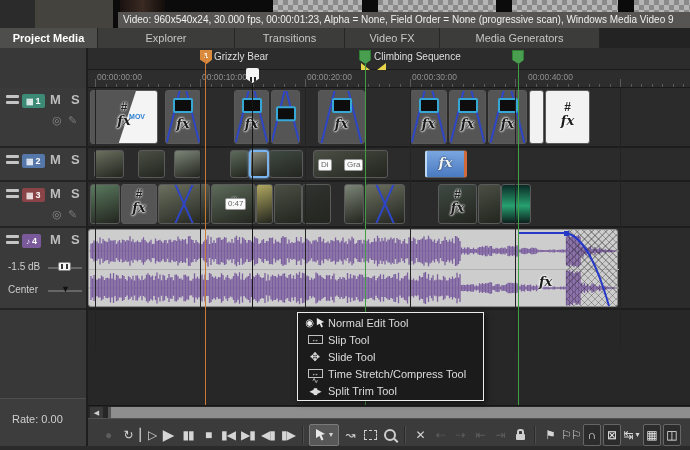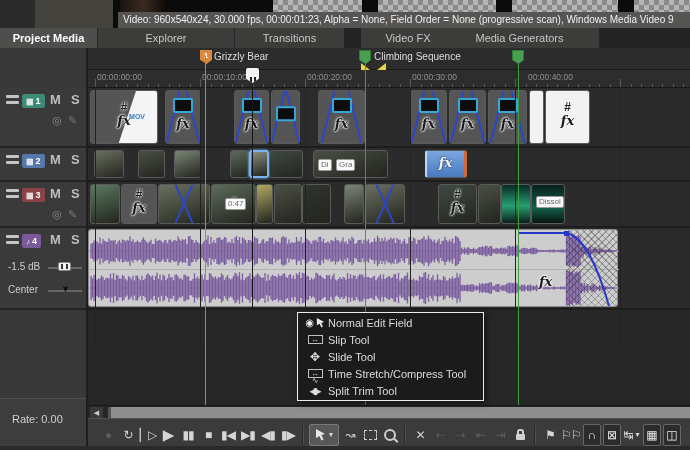--- a/index.html
+++ b/index.html
@@ -132,21 +132,21 @@
     <div class="abs" style="left:113px;top:0;width:5px;height:16px;background:#0b0b0b;"></div>
     <div class="abs" id="info-bar-bg" style="left:118px;top:0;width:572px;height:16px;">
       <div id="info-text">Video: 960x540x24, 30.000 fps, 00:00:01:23, Alpha = None, Field Order = None (progressive scan), Windows Media Video 9</div>
     </div>
   </div>
 
   <div class="abs" id="tab-bar" style="left:0;top:28px;width:690px;height:20px;background:#232323;">
       <div class="tab active" style="left: 0px; width: 98px;">Project Media</div>
       <div class="tab" style="left: 98px; width: 137px;">Explorer</div>
       <div class="tab" style="left: 235px; width: 110px;">Transitions</div>
-      <div class="tab" style="left: 361px; width: 95px;">Video FX</div>
+      <div class="tab" style="left: 345px; width: 95px;">Video FX</div>
       <div class="tab" style="left: 440px; width: 160px;">Media Generators</div>
     </div>
 
   <div class="abs" id="left-col" style="left:0;top:48px;width:88px;height:402px;">
     <div id="track-headers">
         <div class="thdr" style="top: 40px; height: 60px;">
           <div class="hamb">
             <i></i>
             <i></i>
           </div>
@@ -326,21 +326,21 @@
         </div>
         <div class="row abs" style="top: 100px; height: 34px;">
           <div class="clip" style="left: 6px; width: 30px; height: 28px; background: linear-gradient(160deg, rgb(107, 112, 95), rgb(35, 37, 31));"></div>
           <div class="clip" style="left: 50px; width: 27px; height: 28px; background: linear-gradient(160deg, rgb(74, 79, 68), rgb(35, 37, 31));"></div>
           <div class="clip" style="left: 86px; width: 27px; height: 28px; background: linear-gradient(160deg, rgb(124, 133, 119), rgb(35, 37, 31));"></div>
           <div class="clip" style="left: 142px; width: 19px; height: 28px; background: linear-gradient(160deg, rgb(93, 107, 90), rgb(35, 37, 31));"></div>
           <div class="clip sel" style="left: 161px; width: 20px; height: 28px; background: linear-gradient(160deg, rgb(138, 141, 126), rgb(35, 37, 31));"></div>
           <div class="clip" style="left: 181px; width: 34px; height: 28px; background: linear-gradient(160deg, rgb(63, 74, 66), rgb(35, 37, 31));"></div>
           <div class="clip" style="left: 225px; width: 75px; height: 28px; background: linear-gradient(160deg, rgb(74, 79, 68), rgb(35, 37, 31));">
             <div class="chip" style="left: 4px; top: 30%;">Di</div>
-            <div class="chip" style="left: 22px; top: 30%;">Gra</div>
+            <div class="chip" style="left: 30px; top: 30%;">Gra</div>
           </div>
           <div class="clip" style="left: 337px; width: 42px; height: 28px; background: linear-gradient(rgb(122, 166, 224), rgb(74, 122, 192)); border-right: 3px solid rgb(208, 106, 58); border-left: 2px solid rgb(188, 216, 242);">
             <div class="cicons">
               <span class="ic-fx white">fx</span>
             </div>
           </div>
         </div>
         <div class="row abs" style="top: 134px; height: 46px;">
           <div class="clip" style="left: 2px; width: 30px; height: 40px; background: linear-gradient(160deg, rgb(90, 122, 95), rgb(35, 37, 31));"></div>
           <div class="clip checker" style="left: 33px; width: 36px; height: 40px;">
@@ -368,23 +368,20 @@
             <div class="envline" style="left: 48%; transform: rotate(-24deg);"></div>
           </div>
           <div class="clip" style="left: 350px; width: 39px; height: 40px; background: linear-gradient(160deg, rgb(63, 74, 66), rgb(35, 37, 31));">
             <div class="cicons">
               <span class="ic-crop">#</span>
               <span class="ic-fx">fx</span>
             </div>
           </div>
           <div class="clip" style="left: 390px; width: 23px; height: 40px; background: linear-gradient(160deg, rgb(74, 79, 68), rgb(35, 37, 31));"></div>
           <div class="clip" style="left: 413px; width: 30px; height: 40px; background: linear-gradient(rgb(10, 42, 37), rgb(39, 160, 112) 55%, rgb(12, 31, 28));"></div>
-          <div class="clip" style="left: 443px; width: 34px; height: 40px; background: linear-gradient(rgb(7, 32, 28), rgb(21, 96, 74) 60%, rgb(8, 21, 18));">
-            <div class="chip" style="left: 4px; top: 30%;">Dissol</div>
-          </div>
         </div>
         <div class="row abs" style="top: 180px; height: 82px;">
           <div id="audio-clip" style="left: 0px; width: 530px;">
             <svg width="530" height="78" style="position:absolute;left:0;top:0;">
        <line x1="0" y1="21" x2="530" y2="21" stroke="#9a9a9a" stroke-width="1"></line>
        <line x1="0" y1="58" x2="530" y2="58" stroke="#9a9a9a" stroke-width="1"></line>
        <line x1="0" y1="39.5" x2="530" y2="39.5" stroke="#b2b2b2" stroke-width="1"></line>
        <path d="M2.0,13.8L2.0,28.2M3.5,13.0L3.5,29.0M5.0,10.5L5.0,31.5M6.5,12.3L6.5,29.7M8.0,11.3L8.0,30.7M9.5,13.3L9.5,28.7M11.0,7.6L11.0,34.4M12.5,13.6L12.5,28.4M14.0,9.1L14.0,32.9M15.5,10.8L15.5,31.2M17.0,11.6L17.0,30.4M18.5,12.0L18.5,30.0M20.0,8.2L20.0,33.8M21.5,10.6L21.5,31.4M23.0,10.5L23.0,31.5M24.5,10.5L24.5,31.5M26.0,10.1L26.0,31.9M27.5,14.0L27.5,28.0M29.0,11.4L29.0,30.6M30.5,10.0L30.5,32.0M32.0,12.7L32.0,29.3M33.5,9.4L33.5,32.6M35.0,9.9L35.0,32.1M36.5,11.6L36.5,30.4M38.0,10.1L38.0,31.9M39.5,10.5L39.5,31.5M41.0,6.2L41.0,35.8M42.5,11.4L42.5,30.6M44.0,9.2L44.0,32.8M45.5,12.4L45.5,29.6M47.0,11.7L47.0,30.3M48.5,10.6L48.5,31.4M50.0,12.1L50.0,29.9M51.5,12.3L51.5,29.7M53.0,9.5L53.0,32.5M54.5,7.2L54.5,34.8M56.0,10.0L56.0,32.0M57.5,11.8L57.5,30.2M59.0,12.9L59.0,29.1M60.5,11.5L60.5,30.5M62.0,9.7L62.0,32.3M63.5,13.9L63.5,28.1M65.0,13.7L65.0,28.3M66.5,8.4L66.5,33.6M68.0,11.0L68.0,31.0M69.5,10.3L69.5,31.7M71.0,9.7L71.0,32.3M72.5,11.2L72.5,30.8M74.0,12.7L74.0,29.3M75.5,10.3L75.5,31.7M77.0,10.0L77.0,32.0M78.5,13.3L78.5,28.7M80.0,9.8L80.0,32.2M81.5,9.5L81.5,32.5M83.0,12.0L83.0,30.0M84.5,10.4L84.5,31.6M86.0,9.9L86.0,32.1M87.5,11.1L87.5,30.9M89.0,6.5L89.0,35.5M90.5,9.2L90.5,32.8M92.0,10.7L92.0,31.3M93.5,8.9L93.5,33.1M95.0,10.1L95.0,31.9M96.5,9.1L96.5,32.9M98.0,13.8L98.0,28.2M99.5,6.2L99.5,35.8M101.0,6.0L101.0,36.0M102.5,9.4L102.5,32.6M104.0,9.9L104.0,32.1M105.5,12.9L105.5,29.1M107.0,10.1L107.0,31.9M108.5,11.9L108.5,30.1M110.0,13.2L110.0,28.8M111.5,14.2L111.5,27.8M113.0,14.0L113.0,28.0M114.5,11.7L114.5,30.3M116.0,10.2L116.0,31.8M117.5,9.5L117.5,32.5M119.0,5.5L119.0,36.5M120.5,14.0L120.5,28.0M122.0,6.9L122.0,35.1M123.5,12.8L123.5,29.2M125.0,10.3L125.0,31.7M126.5,12.9L126.5,29.1M128.0,8.0L128.0,34.0M129.5,7.4L129.5,34.6M131.0,7.4L131.0,34.6M132.5,10.1L132.5,31.9M134.0,9.2L134.0,32.8M135.5,7.1L135.5,34.9M137.0,7.8L137.0,34.2M138.5,12.7L138.5,29.3M140.0,11.6L140.0,30.4M141.5,12.8L141.5,29.2M143.0,8.9L143.0,33.1M144.5,13.1L144.5,28.9M146.0,7.5L146.0,34.5M147.5,5.8L147.5,36.2M149.0,9.9L149.0,32.1M150.5,7.1L150.5,34.9M152.0,13.5L152.0,28.5M153.5,7.3L153.5,34.7M155.0,8.4L155.0,33.6M156.5,9.9L156.5,32.1M158.0,12.8L158.0,29.2M159.5,10.1L159.5,31.9M161.0,10.0L161.0,32.0M162.5,11.5L162.5,30.5M164.0,12.6L164.0,29.4M165.5,6.4L165.5,35.6M167.0,7.9L167.0,34.1M168.5,8.4L168.5,33.6M170.0,14.0L170.0,28.0M171.5,12.9L171.5,29.1M173.0,10.2L173.0,31.8M174.5,9.0L174.5,33.0M176.0,12.9L176.0,29.1M177.5,10.9L177.5,31.1M179.0,11.2L179.0,30.8M180.5,7.8L180.5,34.2M182.0,8.1L182.0,33.9M183.5,7.6L183.5,34.4M185.0,13.6L185.0,28.4M186.5,9.6L186.5,32.4M188.0,11.8L188.0,30.2M189.5,11.5L189.5,30.5M191.0,13.0L191.0,29.0M192.5,7.8L192.5,34.2M194.0,6.0L194.0,36.0M195.5,7.3L195.5,34.7M197.0,7.2L197.0,34.8M198.5,13.7L198.5,28.3M200.0,9.6L200.0,32.4M201.5,13.3L201.5,28.7M203.0,12.0L203.0,30.0M204.5,13.1L204.5,28.9M206.0,12.5L206.0,29.5M207.5,7.1L207.5,34.9M209.0,10.8L209.0,31.2M210.5,11.5L210.5,30.5M212.0,7.0L212.0,35.0M213.5,13.2L213.5,28.8M215.0,12.3L215.0,29.7M216.5,7.7L216.5,34.3M218.0,8.7L218.0,33.3M219.5,10.3L219.5,31.7M221.0,11.4L221.0,30.6M222.5,13.7L222.5,28.3M224.0,10.5L224.0,31.5M225.5,10.6L225.5,31.4M227.0,9.8L227.0,32.2M228.5,11.8L228.5,30.2M230.0,7.0L230.0,35.0M231.5,6.8L231.5,35.2M233.0,11.5L233.0,30.5M234.5,8.8L234.5,33.2M236.0,13.0L236.0,29.0M237.5,12.6L237.5,29.4M239.0,11.3L239.0,30.7M240.5,13.3L240.5,28.7M242.0,9.9L242.0,32.1M243.5,10.5L243.5,31.5M245.0,11.2L245.0,30.8M246.5,7.4L246.5,34.6M248.0,10.2L248.0,31.8M249.5,10.2L249.5,31.8M251.0,12.6L251.0,29.4M252.5,10.7L252.5,31.3M254.0,7.4L254.0,34.6M255.5,12.5L255.5,29.5M257.0,11.2L257.0,30.8M258.5,13.9L258.5,28.1M260.0,8.8L260.0,33.2M261.5,10.5L261.5,31.5M263.0,6.7L263.0,35.3M264.5,8.5L264.5,33.5M266.0,14.1L266.0,27.9M267.5,12.9L267.5,29.1M269.0,10.2L269.0,31.8M270.5,10.0L270.5,32.0M272.0,9.8L272.0,32.2M273.5,13.5L273.5,28.5M275.0,9.8L275.0,32.2M276.5,13.8L276.5,28.2M278.0,10.7L278.0,31.3M279.5,9.2L279.5,32.8M281.0,13.5L281.0,28.5M282.5,12.1L282.5,29.9M284.0,12.1L284.0,29.9M285.5,8.3L285.5,33.7M287.0,11.6L287.0,30.4M288.5,5.8L288.5,36.2M290.0,8.1L290.0,33.9M291.5,11.6L291.5,30.4M293.0,8.1L293.0,33.9M294.5,10.7L294.5,31.3M296.0,7.5L296.0,34.5M297.5,11.4L297.5,30.6M299.0,9.5L299.0,32.5M300.5,9.4L300.5,32.6M302.0,7.5L302.0,34.5M303.5,9.3L303.5,32.7M305.0,8.0L305.0,34.0M306.5,12.9L306.5,29.1M308.0,7.9L308.0,34.1M309.5,9.4L309.5,32.6M311.0,9.7L311.0,32.3M312.5,13.8L312.5,28.2M314.0,11.0L314.0,31.0M315.5,9.1L315.5,32.9M317.0,13.2L317.0,28.8M318.5,13.8L318.5,28.2M320.0,7.2L320.0,34.8M321.5,7.6L321.5,34.4M323.0,11.1L323.0,30.9M324.5,7.6L324.5,34.4M326.0,8.7L326.0,33.3M327.5,13.9L327.5,28.1M329.0,9.7L329.0,32.3M330.5,10.1L330.5,31.9M332.0,9.2L332.0,32.8M333.5,8.2L333.5,33.8M335.0,6.3L335.0,35.7M336.5,9.7L336.5,32.3M338.0,9.3L338.0,32.7M339.5,5.7L339.5,36.3M341.0,8.5L341.0,33.5M342.5,9.5L342.5,32.5M344.0,11.4L344.0,30.6M345.5,9.5L345.5,32.5M347.0,13.1L347.0,28.9M348.5,10.8L348.5,31.2M350.0,8.8L350.0,33.2M351.5,14.0L351.5,28.0M353.0,10.9L353.0,31.1M354.5,10.5L354.5,31.5M356.0,6.8L356.0,35.2M357.5,10.0L357.5,32.0M359.0,11.7L359.0,30.3M360.5,9.5L360.5,32.5M362.0,11.5L362.0,30.5M363.5,8.2L363.5,33.8M365.0,13.2L365.0,28.8M366.5,6.0L366.5,36.0M368.0,6.4L368.0,35.6M369.5,8.1L369.5,33.9M371.0,10.9L371.0,31.1M372.5,17.6L372.5,24.4M374.0,18.9L374.0,23.1M375.5,17.6L375.5,24.4M377.0,18.7L377.0,23.3M378.5,17.3L378.5,24.7M380.0,17.4L380.0,24.6M381.5,19.0L381.5,23.0M383.0,19.0L383.0,23.0M384.5,17.8L384.5,24.2M386.0,18.9L386.0,23.1M387.5,19.2L387.5,22.8M389.0,17.7L389.0,24.3M390.5,17.0L390.5,25.0M392.0,17.1L392.0,24.9M393.5,16.3L393.5,25.7M395.0,17.2L395.0,24.8M396.5,15.7L396.5,26.3M398.0,15.7L398.0,26.3M399.5,17.4L399.5,24.6M401.0,15.9L401.0,26.1M402.5,15.9L402.5,26.1M404.0,18.5L404.0,23.5M405.5,19.1L405.5,22.9M407.0,17.8L407.0,24.2M408.5,18.3L408.5,23.7M410.0,18.8L410.0,23.2M411.5,18.1L411.5,23.9M413.0,17.6L413.0,24.4M414.5,18.2L414.5,23.8M416.0,17.5L416.0,24.5M417.5,18.8L417.5,23.2M419.0,16.1L419.0,25.9M420.5,15.8L420.5,26.2M422.0,16.8L422.0,25.2M423.5,16.0L423.5,26.0M425.0,16.8L425.0,25.2M426.5,15.6L426.5,26.4M428.0,15.3L428.0,26.7M429.5,15.7L429.5,26.3M431.0,19.5L431.0,22.5M432.5,18.4L432.5,23.6M434.0,17.9L434.0,24.1M435.5,17.7L435.5,24.3M437.0,18.1L437.0,23.9M438.5,18.4L438.5,23.6M440.0,19.1L440.0,22.9M441.5,18.2L441.5,23.8M443.0,17.6L443.0,24.4M444.5,17.9L444.5,24.1M446.0,17.7L446.0,24.3M447.5,18.6L447.5,23.4M449.0,19.4L449.0,22.6M450.5,20.3L450.5,21.7M452.0,19.7L452.0,22.3M453.5,19.9L453.5,22.1M455.0,19.9L455.0,22.1M456.5,20.2L456.5,21.8M458.0,20.0L458.0,22.0M459.5,20.1L459.5,21.9M461.0,19.5L461.0,22.5M462.5,20.2L462.5,21.8M464.0,19.5L464.0,22.5M465.5,19.5L465.5,22.5M467.0,20.3L467.0,21.7M468.5,19.9L468.5,22.1M470.0,19.7L470.0,22.3M471.5,19.8L471.5,22.2M473.0,19.6L473.0,22.4M474.5,19.6L474.5,22.4M476.0,19.8L476.0,22.2M477.5,6.5L477.5,35.5M479.0,5.7L479.0,36.3M480.5,5.2L480.5,36.8M482.0,7.3L482.0,34.7M483.5,6.2L483.5,35.8M485.0,4.8L485.0,37.2M486.5,5.9L486.5,36.1M488.0,5.8L488.0,36.2M489.5,4.8L489.5,37.2M491.0,6.7L491.0,35.3M492.5,16.4L492.5,25.6M494.0,14.5L494.0,27.5M495.5,18.6L495.5,23.4M497.0,16.7L497.0,25.3M498.5,18.3L498.5,23.7M500.0,16.9L500.0,25.1M501.5,15.9L501.5,26.1M503.0,18.7L503.0,23.3M504.5,18.7L504.5,23.3M506.0,17.1L506.0,24.9M507.5,19.0L507.5,23.0M509.0,18.8L509.0,23.2M510.5,17.7L510.5,24.3M512.0,18.8L512.0,23.2M513.5,20.1L513.5,21.9M515.0,19.4L515.0,22.6M516.5,19.2L516.5,22.8M518.0,20.0L518.0,22.0M519.5,19.8L519.5,22.2M521.0,19.5L521.0,22.5M522.5,19.7L522.5,22.3M524.0,20.1L524.0,21.9M525.5,20.2L525.5,21.8M527.0,20.5L527.0,21.5" stroke="#7b5e9e" stroke-width="1.3" fill="none"></path>
        <path d="M2.0,46.1L2.0,69.9M3.5,48.6L3.5,67.4M5.0,45.0L5.0,71.0M6.5,49.1L6.5,66.9M8.0,49.8L8.0,66.2M9.5,48.4L9.5,67.6M11.0,48.6L11.0,67.4M12.5,45.5L12.5,70.5M14.0,46.7L14.0,69.3M15.5,50.0L15.5,66.0M17.0,48.1L17.0,67.9M18.5,47.7L18.5,68.3M20.0,48.4L20.0,67.6M21.5,43.6L21.5,72.4M23.0,48.4L23.0,67.6M24.5,42.9L24.5,73.1M26.0,49.8L26.0,66.2M27.5,44.8L27.5,71.2M29.0,45.6L29.0,70.4M30.5,48.5L30.5,67.5M32.0,48.4L32.0,67.6M33.5,45.1L33.5,70.9M35.0,45.9L35.0,70.1M36.5,49.1L36.5,66.9M38.0,50.4L38.0,65.6M39.5,46.3L39.5,69.7M41.0,47.2L41.0,68.8M42.5,49.3L42.5,66.7M44.0,45.8L44.0,70.2M45.5,50.5L45.5,65.5M47.0,45.6L47.0,70.4M48.5,45.5L48.5,70.5M50.0,48.6L50.0,67.4M51.5,50.2L51.5,65.8M53.0,45.7L53.0,70.3M54.5,50.0L54.5,66.0M56.0,48.4L56.0,67.6M57.5,44.7L57.5,71.3M59.0,43.3L59.0,72.7M60.5,45.1L60.5,70.9M62.0,46.7L62.0,69.3M63.5,45.6L63.5,70.4M65.0,50.0L65.0,66.0M66.5,45.9L66.5,70.1M68.0,42.4L68.0,73.6M69.5,48.8L69.5,67.2M71.0,44.4L71.0,71.6M72.5,50.3L72.5,65.7M74.0,44.7L74.0,71.3M75.5,45.7L75.5,70.3M77.0,50.1L77.0,65.9M78.5,48.3L78.5,67.7M80.0,44.1L80.0,71.9M81.5,47.6L81.5,68.4M83.0,47.0L83.0,69.0M84.5,50.3L84.5,65.7M86.0,44.8L86.0,71.2M87.5,44.4L87.5,71.6M89.0,46.3L89.0,69.7M90.5,48.8L90.5,67.2M92.0,48.3L92.0,67.7M93.5,49.8L93.5,66.2M95.0,44.7L95.0,71.3M96.5,44.8L96.5,71.2M98.0,46.6L98.0,69.4M99.5,46.3L99.5,69.7M101.0,50.6L101.0,65.4M102.5,50.8L102.5,65.2M104.0,48.8L104.0,67.2M105.5,43.3L105.5,72.7M107.0,48.5L107.0,67.5M108.5,46.7L108.5,69.3M110.0,48.8L110.0,67.2M111.5,45.9L111.5,70.1M113.0,44.5L113.0,71.5M114.5,49.4L114.5,66.6M116.0,44.6L116.0,71.4M117.5,50.1L117.5,65.9M119.0,50.0L119.0,66.0M120.5,42.9L120.5,73.1M122.0,43.7L122.0,72.3M123.5,46.4L123.5,69.6M125.0,47.7L125.0,68.3M126.5,46.3L126.5,69.7M128.0,48.7L128.0,67.3M129.5,46.9L129.5,69.1M131.0,47.3L131.0,68.7M132.5,43.3L132.5,72.7M134.0,45.1L134.0,70.9M135.5,49.7L135.5,66.3M137.0,47.3L137.0,68.7M138.5,44.9L138.5,71.1M140.0,48.0L140.0,68.0M141.5,49.4L141.5,66.6M143.0,48.6L143.0,67.4M144.5,46.0L144.5,70.0M146.0,42.8L146.0,73.2M147.5,43.7L147.5,72.3M149.0,46.3L149.0,69.7M150.5,42.2L150.5,73.8M152.0,49.4L152.0,66.6M153.5,43.4L153.5,72.6M155.0,50.1L155.0,65.9M156.5,48.2L156.5,67.8M158.0,46.7L158.0,69.3M159.5,46.0L159.5,70.0M161.0,43.2L161.0,72.8M162.5,48.9L162.5,67.1M164.0,45.8L164.0,70.2M165.5,46.9L165.5,69.1M167.0,45.2L167.0,70.8M168.5,43.2L168.5,72.8M170.0,44.7L170.0,71.3M171.5,47.1L171.5,68.9M173.0,48.0L173.0,68.0M174.5,47.4L174.5,68.6M176.0,43.0L176.0,73.0M177.5,50.7L177.5,65.3M179.0,44.6L179.0,71.4M180.5,50.2L180.5,65.8M182.0,46.4L182.0,69.6M183.5,44.8L183.5,71.2M185.0,46.0L185.0,70.0M186.5,46.0L186.5,70.0M188.0,47.5L188.0,68.5M189.5,44.3L189.5,71.7M191.0,46.0L191.0,70.0M192.5,45.7L192.5,70.3M194.0,43.8L194.0,72.2M195.5,43.3L195.5,72.7M197.0,46.7L197.0,69.3M198.5,48.1L198.5,67.9M200.0,45.1L200.0,70.9M201.5,44.1L201.5,71.9M203.0,48.5L203.0,67.5M204.5,45.5L204.5,70.5M206.0,49.0L206.0,67.0M207.5,43.3L207.5,72.7M209.0,44.7L209.0,71.3M210.5,41.7L210.5,74.3M212.0,48.1L212.0,67.9M213.5,42.8L213.5,73.2M215.0,43.3L215.0,72.7M216.5,47.1L216.5,68.9M218.0,45.6L218.0,70.4M219.5,46.3L219.5,69.7M221.0,50.0L221.0,66.0M222.5,47.8L222.5,68.2M224.0,49.6L224.0,66.4M225.5,48.3L225.5,67.7M227.0,42.5L227.0,73.5M228.5,43.5L228.5,72.5M230.0,45.6L230.0,70.4M231.5,45.3L231.5,70.7M233.0,46.9L233.0,69.1M234.5,48.3L234.5,67.7M236.0,48.9L236.0,67.1M237.5,45.1L237.5,70.9M239.0,45.5L239.0,70.5M240.5,45.0L240.5,71.0M242.0,49.2L242.0,66.8M243.5,45.8L243.5,70.2M245.0,43.6L245.0,72.4M246.5,49.4L246.5,66.6M248.0,50.6L248.0,65.4M249.5,49.1L249.5,66.9M251.0,46.9L251.0,69.1M252.5,48.9L252.5,67.1M254.0,47.0L254.0,69.0M255.5,47.8L255.5,68.2M257.0,49.8L257.0,66.2M258.5,43.1L258.5,72.9M260.0,48.5L260.0,67.5M261.5,44.1L261.5,71.9M263.0,48.3L263.0,67.7M264.5,45.3L264.5,70.7M266.0,45.4L266.0,70.6M267.5,49.0L267.5,67.0M269.0,46.3L269.0,69.7M270.5,44.2L270.5,71.8M272.0,44.4L272.0,71.6M273.5,44.7L273.5,71.3M275.0,47.2L275.0,68.8M276.5,44.1L276.5,71.9M278.0,47.0L278.0,69.0M279.5,46.9L279.5,69.1M281.0,47.9L281.0,68.1M282.5,48.3L282.5,67.7M284.0,46.5L284.0,69.5M285.5,45.8L285.5,70.2M287.0,50.2L287.0,65.8M288.5,48.0L288.5,68.0M290.0,46.3L290.0,69.7M291.5,44.3L291.5,71.7M293.0,49.0L293.0,67.0M294.5,44.4L294.5,71.6M296.0,49.0L296.0,67.0M297.5,47.8L297.5,68.2M299.0,46.6L299.0,69.4M300.5,46.1L300.5,69.9M302.0,48.1L302.0,67.9M303.5,47.2L303.5,68.8M305.0,44.3L305.0,71.7M306.5,44.0L306.5,72.0M308.0,48.7L308.0,67.3M309.5,42.8L309.5,73.2M311.0,50.5L311.0,65.5M312.5,47.9L312.5,68.1M314.0,48.4L314.0,67.6M315.5,46.1L315.5,69.9M317.0,45.4L317.0,70.6M318.5,42.4L318.5,73.6M320.0,49.5L320.0,66.5M321.5,46.8L321.5,69.2M323.0,49.9L323.0,66.1M324.5,48.6L324.5,67.4M326.0,50.5L326.0,65.5M327.5,49.8L327.5,66.2M329.0,50.7L329.0,65.3M330.5,45.8L330.5,70.2M332.0,47.2L332.0,68.8M333.5,47.0L333.5,69.0M335.0,42.7L335.0,73.3M336.5,41.9L336.5,74.1M338.0,48.5L338.0,67.5M339.5,43.9L339.5,72.1M341.0,50.2L341.0,65.8M342.5,47.8L342.5,68.2M344.0,45.3L344.0,70.7M345.5,50.5L345.5,65.5M347.0,49.7L347.0,66.3M348.5,44.3L348.5,71.7M350.0,49.4L350.0,66.6M351.5,49.8L351.5,66.2M353.0,50.2L353.0,65.8M354.5,46.0L354.5,70.0M356.0,47.2L356.0,68.8M357.5,50.4L357.5,65.6M359.0,50.2L359.0,65.8M360.5,47.7L360.5,68.3M362.0,49.0L362.0,67.0M363.5,46.4L363.5,69.6M365.0,48.7L365.0,67.3M366.5,47.7L366.5,68.3M368.0,42.8L368.0,73.2M369.5,47.6L369.5,68.4M371.0,44.1L371.0,71.9M372.5,55.0L372.5,61.0M374.0,54.8L374.0,61.2M375.5,55.0L375.5,61.0M377.0,55.0L377.0,61.0M378.5,54.3L378.5,61.7M380.0,54.9L380.0,61.1M381.5,54.5L381.5,61.5M383.0,54.3L383.0,61.7M384.5,54.3L384.5,61.7M386.0,56.2L386.0,59.8M387.5,55.3L387.5,60.7M389.0,56.2L389.0,59.8M390.5,53.3L390.5,62.7M392.0,54.2L392.0,61.8M393.5,53.1L393.5,62.9M395.0,53.9L395.0,62.1M396.5,53.2L396.5,62.8M398.0,53.3L398.0,62.7M399.5,53.0L399.5,63.0M401.0,52.1L401.0,63.9M402.5,52.4L402.5,63.6M404.0,56.1L404.0,59.9M405.5,55.8L405.5,60.2M407.0,54.2L407.0,61.8M408.5,54.1L408.5,61.9M410.0,54.1L410.0,61.9M411.5,56.5L411.5,59.5M413.0,55.1L413.0,60.9M414.5,55.2L414.5,60.8M416.0,55.0L416.0,61.0M417.5,54.1L417.5,61.9M419.0,52.7L419.0,63.3M420.5,52.8L420.5,63.2M422.0,52.7L422.0,63.3M423.5,52.9L423.5,63.1M425.0,53.3L425.0,62.7M426.5,51.9L426.5,64.1M428.0,53.2L428.0,62.8M429.5,54.8L429.5,61.2M431.0,56.3L431.0,59.7M432.5,54.5L432.5,61.5M434.0,54.9L434.0,61.1M435.5,54.6L435.5,61.4M437.0,56.4L437.0,59.6M438.5,55.1L438.5,60.9M440.0,55.1L440.0,60.9M441.5,54.6L441.5,61.4M443.0,56.3L443.0,59.7M444.5,55.4L444.5,60.6M446.0,56.2L446.0,59.8M447.5,54.7L447.5,61.3M449.0,55.9L449.0,60.1M450.5,57.0L450.5,59.0M452.0,57.0L452.0,59.0M453.5,57.2L453.5,58.8M455.0,56.5L455.0,59.5M456.5,56.7L456.5,59.3M458.0,56.8L458.0,59.2M459.5,56.4L459.5,59.6M461.0,56.7L461.0,59.3M462.5,57.2L462.5,58.8M464.0,56.5L464.0,59.5M465.5,56.5L465.5,59.5M467.0,57.2L467.0,58.8M468.5,57.2L468.5,58.8M470.0,57.2L470.0,58.8M471.5,56.5L471.5,59.5M473.0,56.9L473.0,59.1M474.5,56.5L474.5,59.5M476.0,56.8L476.0,59.2M477.5,41.0L477.5,75.0M479.0,41.1L479.0,74.9M480.5,40.0L480.5,76.0M482.0,41.7L482.0,74.3M483.5,40.8L483.5,75.2M485.0,43.2L485.0,72.8M486.5,42.4L486.5,73.6M488.0,41.1L488.0,74.9M489.5,42.6L489.5,73.4M491.0,41.3L491.0,74.7M492.5,52.7L492.5,63.3M494.0,54.6L494.0,61.4M495.5,52.9L495.5,63.1M497.0,55.4L497.0,60.6M498.5,54.1L498.5,61.9M500.0,56.3L500.0,59.7M501.5,55.4L501.5,60.6M503.0,53.3L503.0,62.7M504.5,53.9L504.5,62.1M506.0,54.9L506.0,61.1M507.5,56.2L507.5,59.8M509.0,56.5L509.0,59.5M510.5,54.8L510.5,61.2M512.0,56.3L512.0,59.7M513.5,55.7L513.5,60.3M515.0,55.6L515.0,60.4M516.5,56.3L516.5,59.7M518.0,56.8L518.0,59.2M519.5,57.1L519.5,58.9M521.0,56.7L521.0,59.3M522.5,57.5L522.5,58.5M524.0,57.2L524.0,58.8M525.5,57.4L525.5,58.6M527.0,57.5L527.0,58.5" stroke="#7b5e9e" stroke-width="1.3" fill="none"></path>
      </svg>
@@ -465,21 +462,21 @@
   <div class="abs" style="left:0;top:446px;width:690px;height:4px;background:#2a2a2a;"></div>
 
   <div class="abs" id="tool-menu">
       <div class="mitem">
         <span class="micon">
           <span class="radio">◉</span>
           <svg width="9" height="11" viewBox="0 0 11 13">
             <path d="M1,1 L10,6 L6.5,7 L8.5,11.5 L6.5,12.5 L4.5,8 L1,10 Z" fill="#e8e8e8"></path>
           </svg>
         </span>
-        <span>Normal Edit Field</span>
+        <span>Normal Edit Tool</span>
       </div>
       <div class="mitem">
         <span class="micon">
           <span class="boxic">↔</span>
         </span>
         <span>Slip Tool</span>
       </div>
       <div class="mitem">
         <span class="micon">
           <span style="font-size:12px;color:#ddd;">✥</span>

